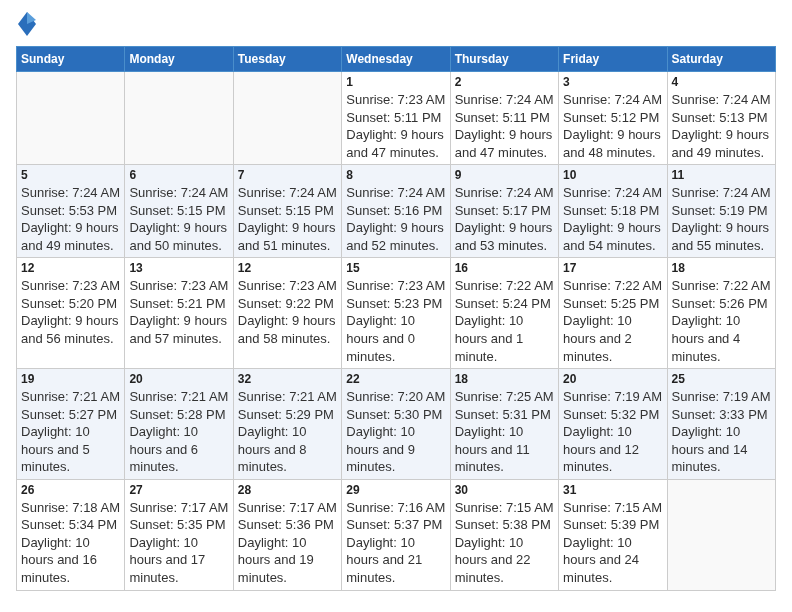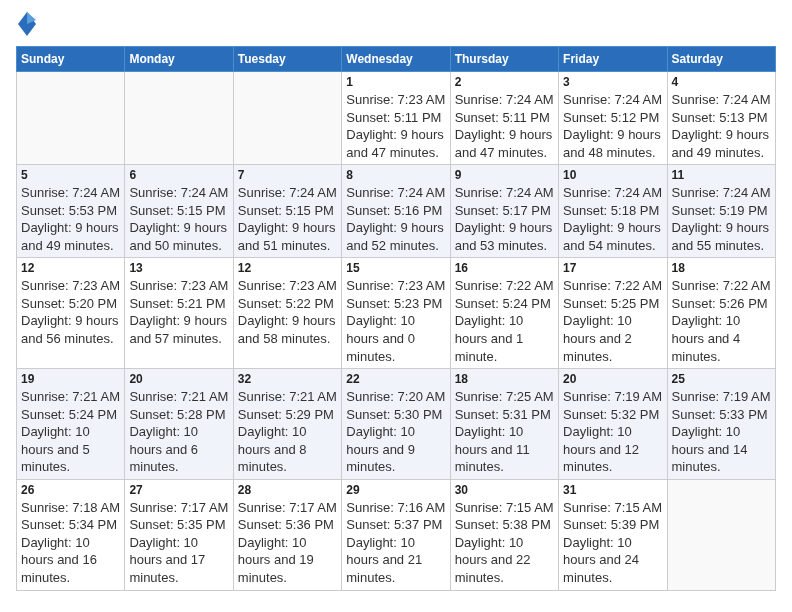--- a/index.html
+++ b/index.html
@@ -214,21 +214,21 @@
           </td>
           <td>
             <span class="day-number">13</span>
             <div class="day-info">Sunrise: 7:23 AM
 Sunset: 5:21 PM
 Daylight: 9 hours and 57 minutes.</div>
           </td>
           <td>
             <span class="day-number">12</span>
             <div class="day-info">Sunrise: 7:23 AM
-Sunset: 5:22 PM
+Sunset: 9:22 PM
 Daylight: 9 hours and 58 minutes.</div>
           </td>
           <td>
             <span class="day-number">15</span>
             <div class="day-info">Sunrise: 7:23 AM
 Sunset: 5:23 PM
 Daylight: 10 hours and 0 minutes.</div>
           </td>
           <td>
             <span class="day-number">16</span>
@@ -246,21 +246,21 @@
             <span class="day-number">18</span>
             <div class="day-info">Sunrise: 7:22 AM
 Sunset: 5:26 PM
 Daylight: 10 hours and 4 minutes.</div>
           </td>
         </tr>
         <tr>
           <td>
             <span class="day-number">19</span>
             <div class="day-info">Sunrise: 7:21 AM
-Sunset: 5:24 PM
+Sunset: 5:27 PM
 Daylight: 10 hours and 5 minutes.</div>
           </td>
           <td>
             <span class="day-number">20</span>
             <div class="day-info">Sunrise: 7:21 AM
 Sunset: 5:28 PM
 Daylight: 10 hours and 6 minutes.</div>
           </td>
           <td>
             <span class="day-number">32</span>
@@ -282,21 +282,21 @@
           </td>
           <td>
             <span class="day-number">20</span>
             <div class="day-info">Sunrise: 7:19 AM
 Sunset: 5:32 PM
 Daylight: 10 hours and 12 minutes.</div>
           </td>
           <td>
             <span class="day-number">25</span>
             <div class="day-info">Sunrise: 7:19 AM
-Sunset: 5:33 PM
+Sunset: 3:33 PM
 Daylight: 10 hours and 14 minutes.</div>
           </td>
         </tr>
         <tr>
           <td>
             <span class="day-number">26</span>
             <div class="day-info">Sunrise: 7:18 AM
 Sunset: 5:34 PM
 Daylight: 10 hours and 16 minutes.</div>
           </td>

